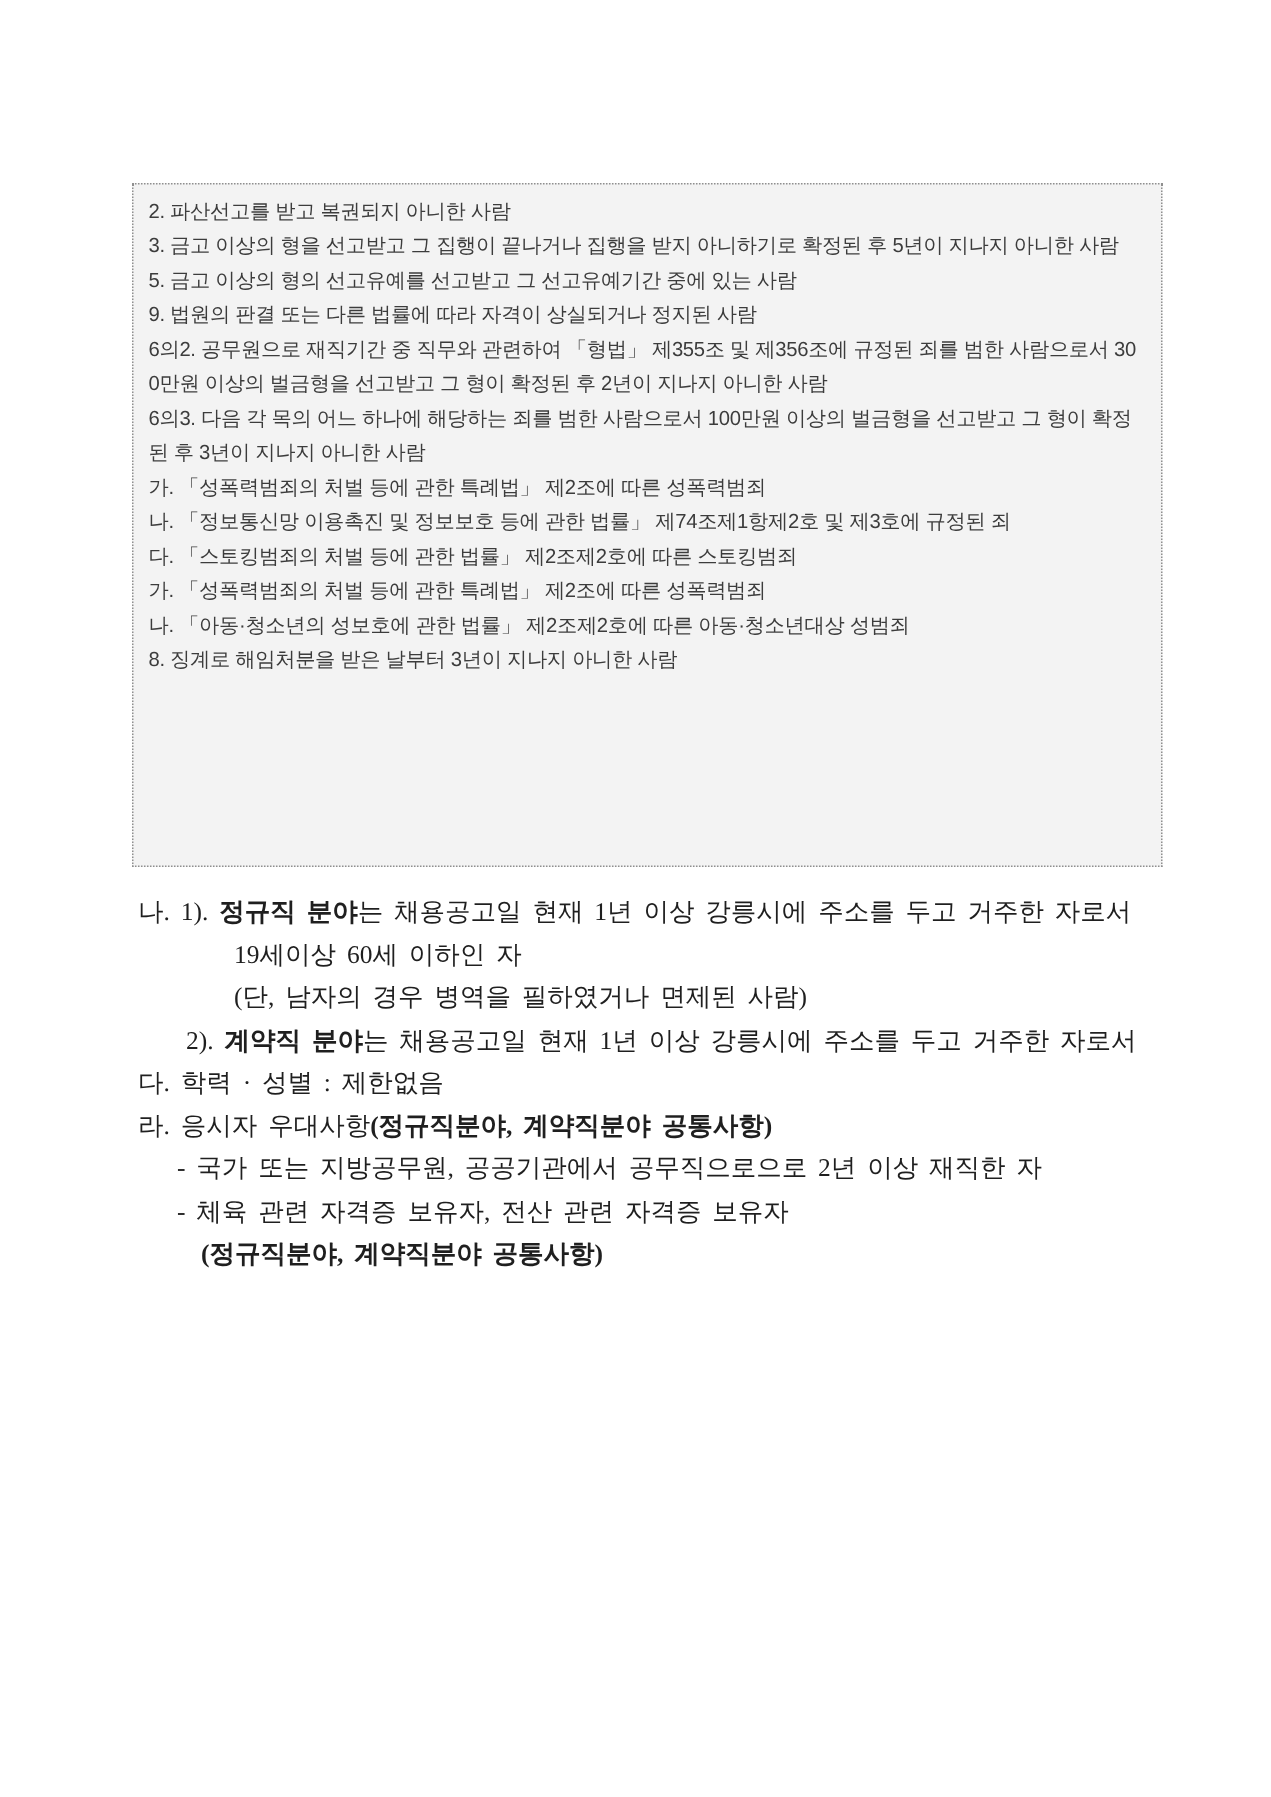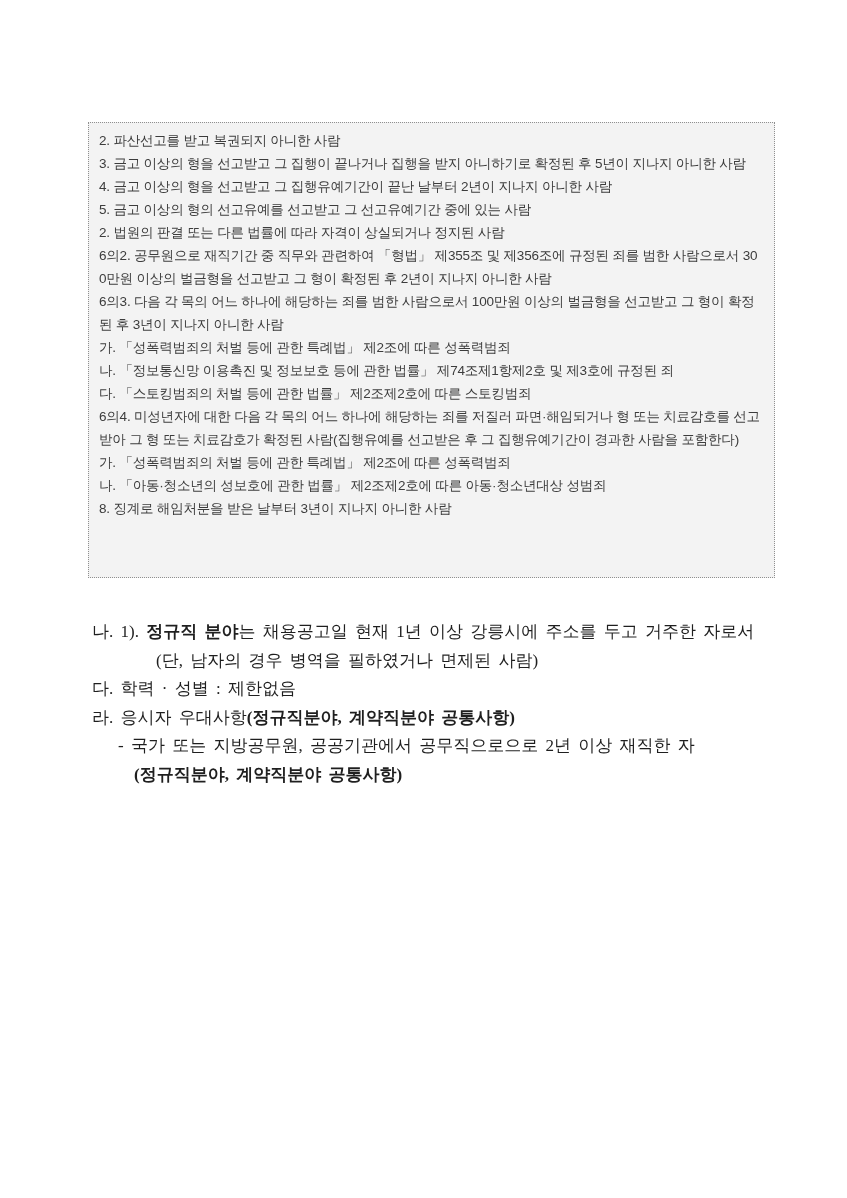--- a/index.html
+++ b/index.html
@@ -27,55 +27,56 @@
     font-family: "Liberation Sans", "DejaVu Sans", sans-serif;
     font-size: 13.5px; line-height: 23px;
     color: var(--box-text);
     letter-spacing: -0.2px;
     word-break: break-all; 
   }
   .nb-line { text-align: left; }
 
   
   .body-text {
-    position: absolute; left: 92px; top: 618px; width: 700px;
+    position: absolute; left: 92px; top: 594px; width: 700px;
     font-family: "Liberation Serif", "DejaVu Serif", serif;
     font-size: 17px; line-height: 28.5px;
     color: var(--body-text);
     word-spacing: 3px;
   }
   .bl { white-space: nowrap; }
   .bl .bold { font-weight: bold; }
   .ind-0 { padding-left: 0; }
   .ind-1 { padding-left: 32px; }
   .ind-2 { padding-left: 64px; }
   .ind-d { padding-left: 26px; }
   .ind-f { padding-left: 42px; }
 </style>
 </head>
 <body>
 
 <div class="page">
   <div class="notice-box">
       <div class="nb-line">2. 파산선고를 받고 복권되지 아니한 사람</div>
       <div class="nb-line">3. 금고 이상의 형을 선고받고 그 집행이 끝나거나 집행을 받지 아니하기로 확정된 후 5년이 지나지 아니한 사람</div>
-      <div class="nb-line">4. 금고 이상의 형을 선고받고 그 집행유예기간이 끝난 날부터 2년이 지나지 아니한 사람</div>
       <div class="nb-line">5. 금고 이상의 형의 선고유예를 선고받고 그 선고유예기간 중에 있는 사람</div>
-      <div class="nb-line">2. 법원의 판결 또는 다른 법률에 따라 자격이 상실되거나 정지된 사람</div>
+      <div class="nb-line">9. 법원의 판결 또는 다른 법률에 따라 자격이 상실되거나 정지된 사람</div>
       <div class="nb-line">6의2. 공무원으로 재직기간 중 직무와 관련하여 「형법」 제355조 및 제356조에 규정된 죄를 범한 사람으로서 300만원 이상의 벌금형을 선고받고 그 형이 확정된 후 2년이 지나지 아니한 사람</div>
       <div class="nb-line">6의3. 다음 각 목의 어느 하나에 해당하는 죄를 범한 사람으로서 100만원 이상의 벌금형을 선고받고 그 형이 확정된 후 3년이 지나지 아니한 사람</div>
       <div class="nb-line">가. 「성폭력범죄의 처벌 등에 관한 특례법」 제2조에 따른 성폭력범죄</div>
       <div class="nb-line">나. 「정보통신망 이용촉진 및 정보보호 등에 관한 법률」 제74조제1항제2호 및 제3호에 규정된 죄</div>
       <div class="nb-line">다. 「스토킹범죄의 처벌 등에 관한 법률」 제2조제2호에 따른 스토킹범죄</div>
-      <div class="nb-line">6의4. 미성년자에 대한 다음 각 목의 어느 하나에 해당하는 죄를 저질러 파면·해임되거나 형 또는 치료감호를 선고받아 그 형 또는 치료감호가 확정된 사람(집행유예를 선고받은 후 그 집행유예기간이 경과한 사람을 포함한다)</div>
       <div class="nb-line">가. 「성폭력범죄의 처벌 등에 관한 특례법」 제2조에 따른 성폭력범죄</div>
       <div class="nb-line">나. 「아동·청소년의 성보호에 관한 법률」 제2조제2호에 따른 아동·청소년대상 성범죄</div>
       <div class="nb-line">8. 징계로 해임처분을 받은 날부터 3년이 지나지 아니한 사람</div>
     </div>
   <div class="body-text">
       <div class="bl ind-0"><span>나. 1). </span><span class="bold">정규직 분야</span><span>는 채용공고일 현재 1년 이상 강릉시에 주소를 두고 거주한 자로서</span></div>
+      <div class="bl ind-2"><span>19세이상 60세 이하인 자</span></div>
       <div class="bl ind-2"><span>(단, 남자의 경우 병역을 필하였거나 면제된 사람)</span></div>
+      <div class="bl ind-1"><span>2). </span><span class="bold">계약직 분야</span><span>는 채용공고일 현재 1년 이상 강릉시에 주소를 두고 거주한 자로서</span></div>
       <div class="bl ind-0"><span>다. 학력 · 성별 : 제한없음</span></div>
       <div class="bl ind-0"><span>라. 응시자 우대사항</span><span class="bold">(정규직분야, 계약직분야 공통사항)</span></div>
       <div class="bl ind-d"><span>- 국가 또는 지방공무원, 공공기관에서 공무직으로으로 2년 이상 재직한 자</span></div>
+      <div class="bl ind-d"><span>- 체육 관련 자격증 보유자, 전산 관련 자격증 보유자</span></div>
       <div class="bl ind-f"><span class="bold">(정규직분야, 계약직분야 공통사항)</span></div>
     </div>
 </div>
 
 </body></html>

